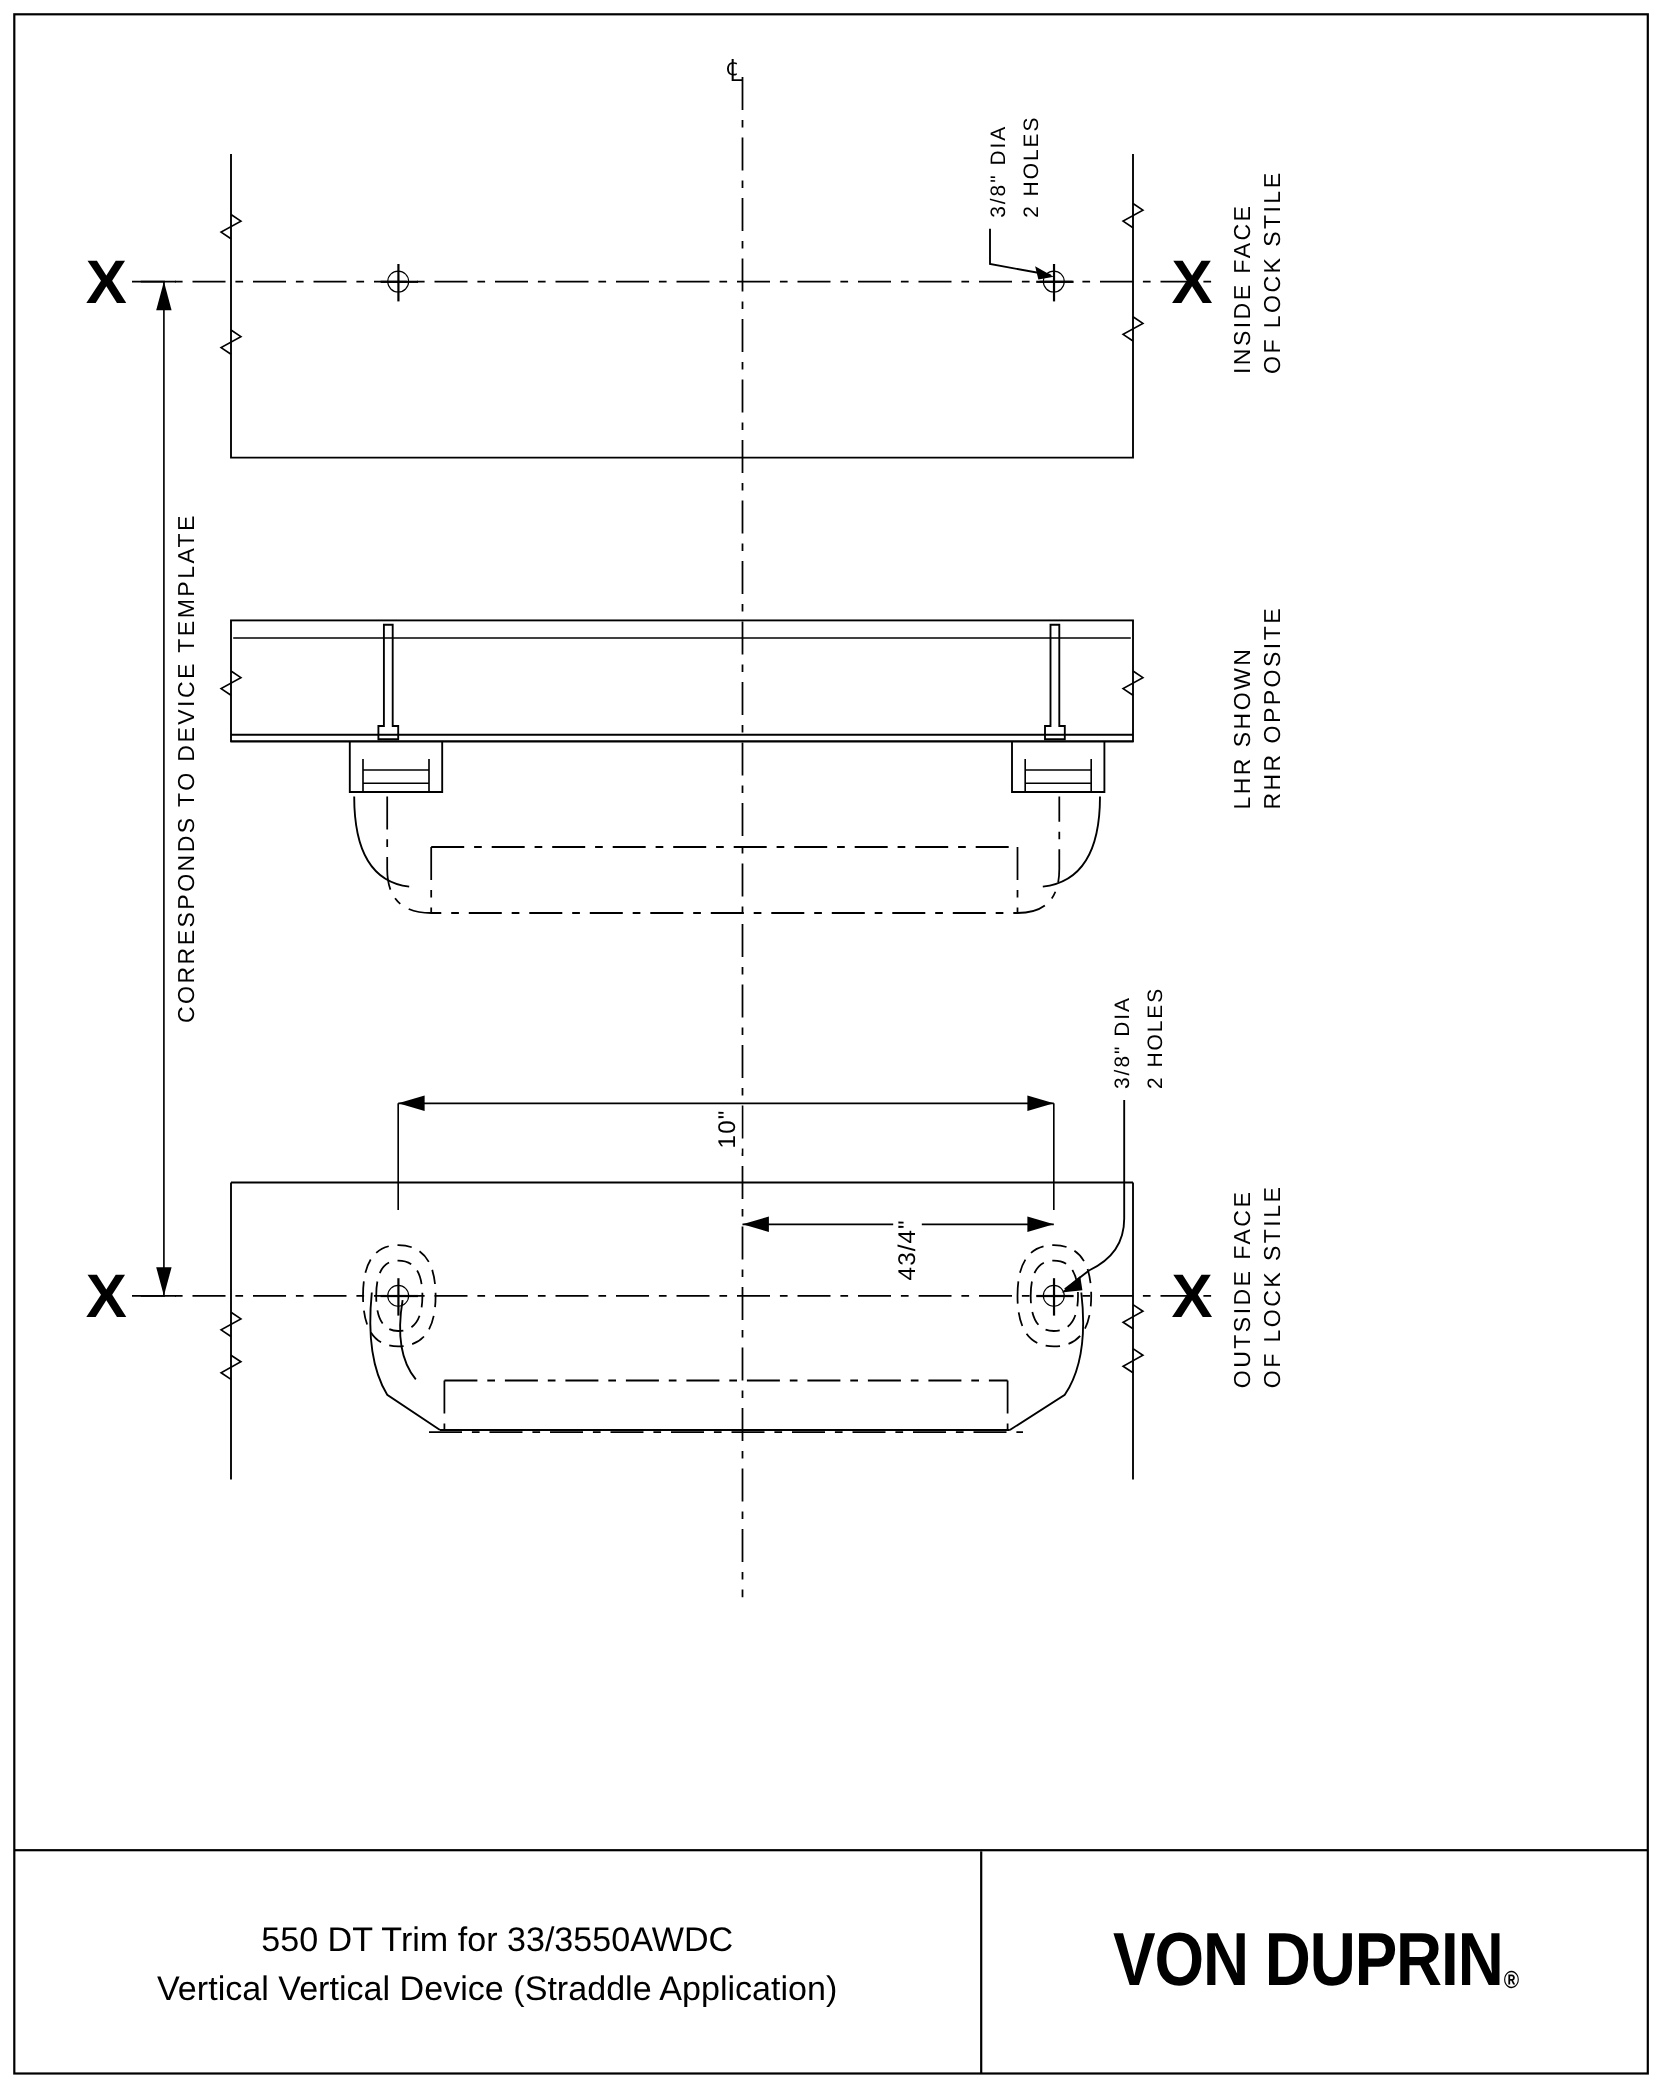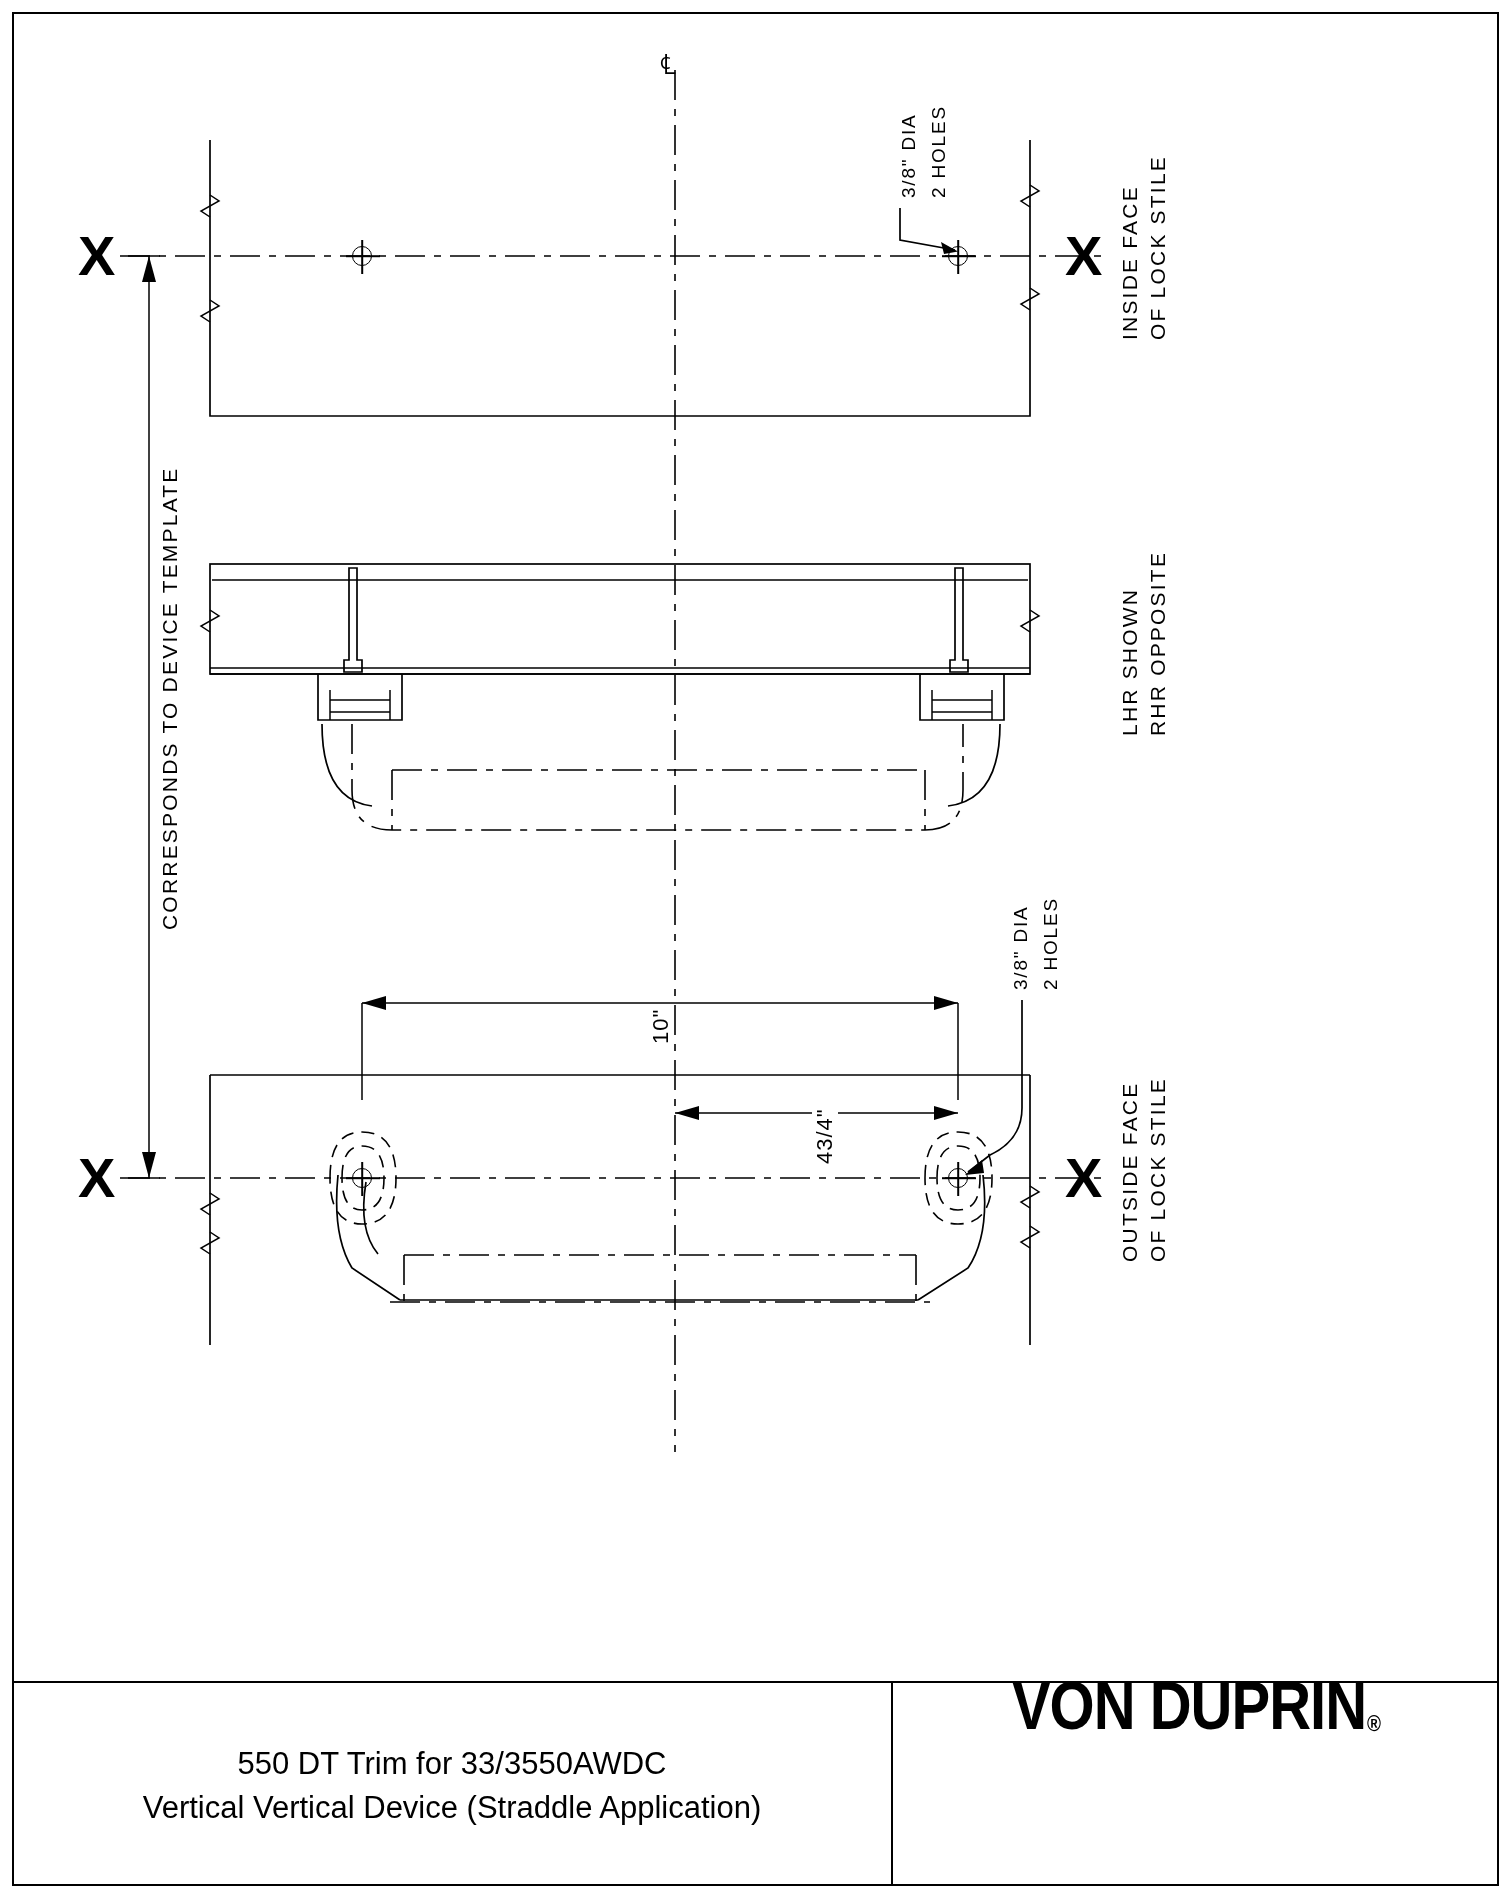--- a/index.html
+++ b/index.html
@@ -46,20 +46,21 @@
   .tb-line{
     font-size:31px;
     line-height:1.42;
     letter-spacing:0px;
     white-space:nowrap;
     color:#000;
   }
   .tb-right{
     flex:1;
     display:flex;
+    align-items:center;
     justify-content:center;
     padding-bottom:6px;
   }
   .logo{
     font-family:"Liberation Sans", sans-serif;
     font-weight:bold;
     font-size:58px;
     letter-spacing:-1px;
     transform:scaleY(1.18) scaleX(1.0);
     transform-origin:center;

